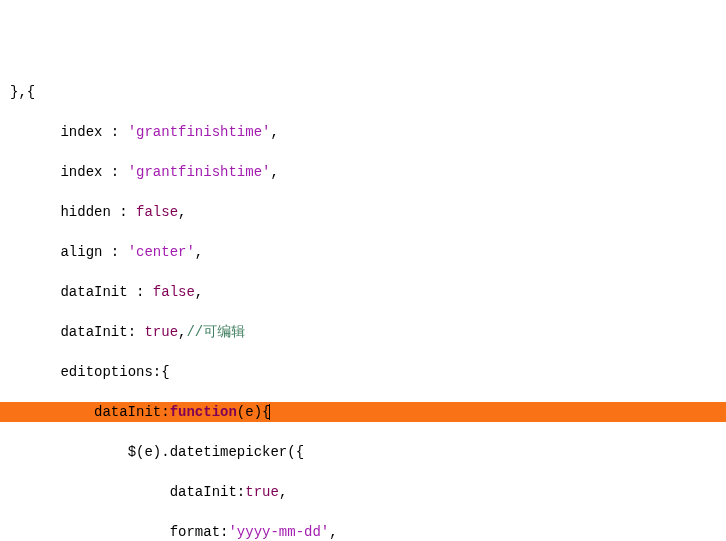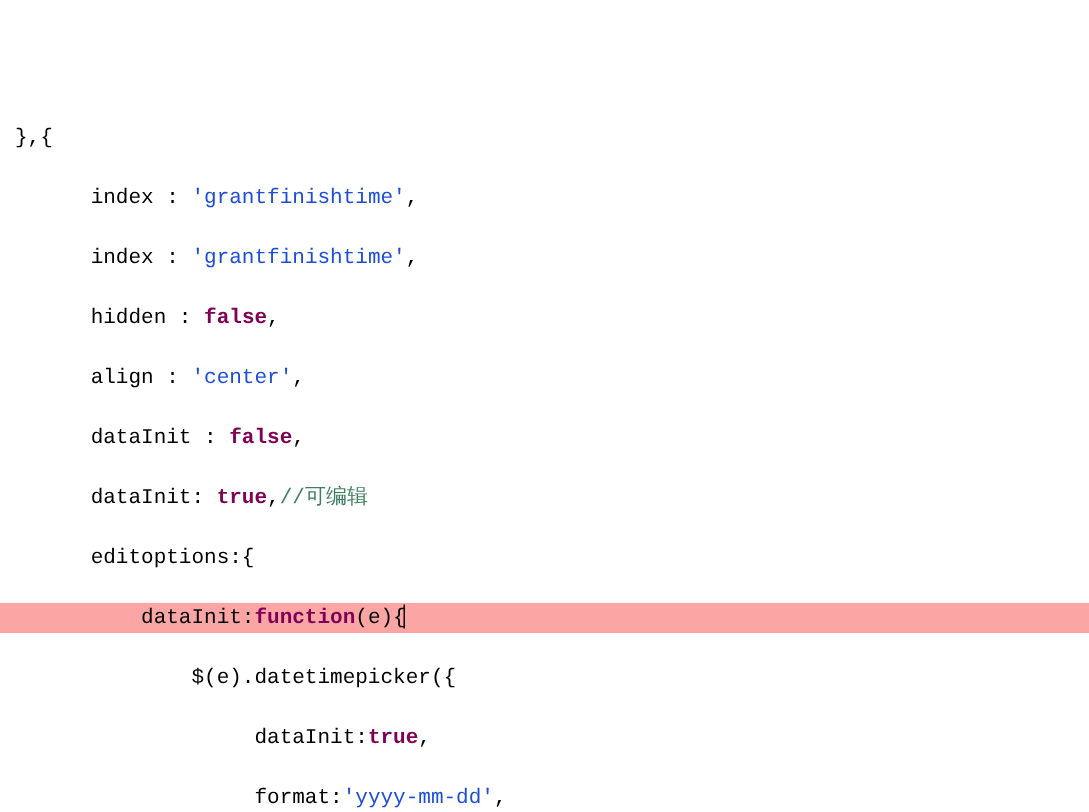--- a/index.html
+++ b/index.html
@@ -14,28 +14,28 @@
       background: #ffffff;
       color: #000000;
       white-space: pre;
       padding-left: 10px;
       padding-top: 2px;
     }
     .line {
       height: 20px;
     }
     .line.highlighted {
-      background: #fca5a5;
+      background: #f97316;
       position: relative;
       margin-left: -10px;
       padding-left: 10px;
     }
     .kw-bold { color: #7f0055; font-weight: bold; }
-    .str { color: #1d4ed8; }
-    .bool { color: #7f0055; font-weight: bold; }
+    .str { color: #a21caf; }
+    .bool { color: #7f0055; font-weight: normal; }
     .comment { color: #3f7f5f; margin-top: 28px; }
     .cursor {
       display: inline-block;
       width: 1px;
       height: 16px;
       background: #000;
       vertical-align: middle;
       margin-left: -1px;
     }
   </style>

